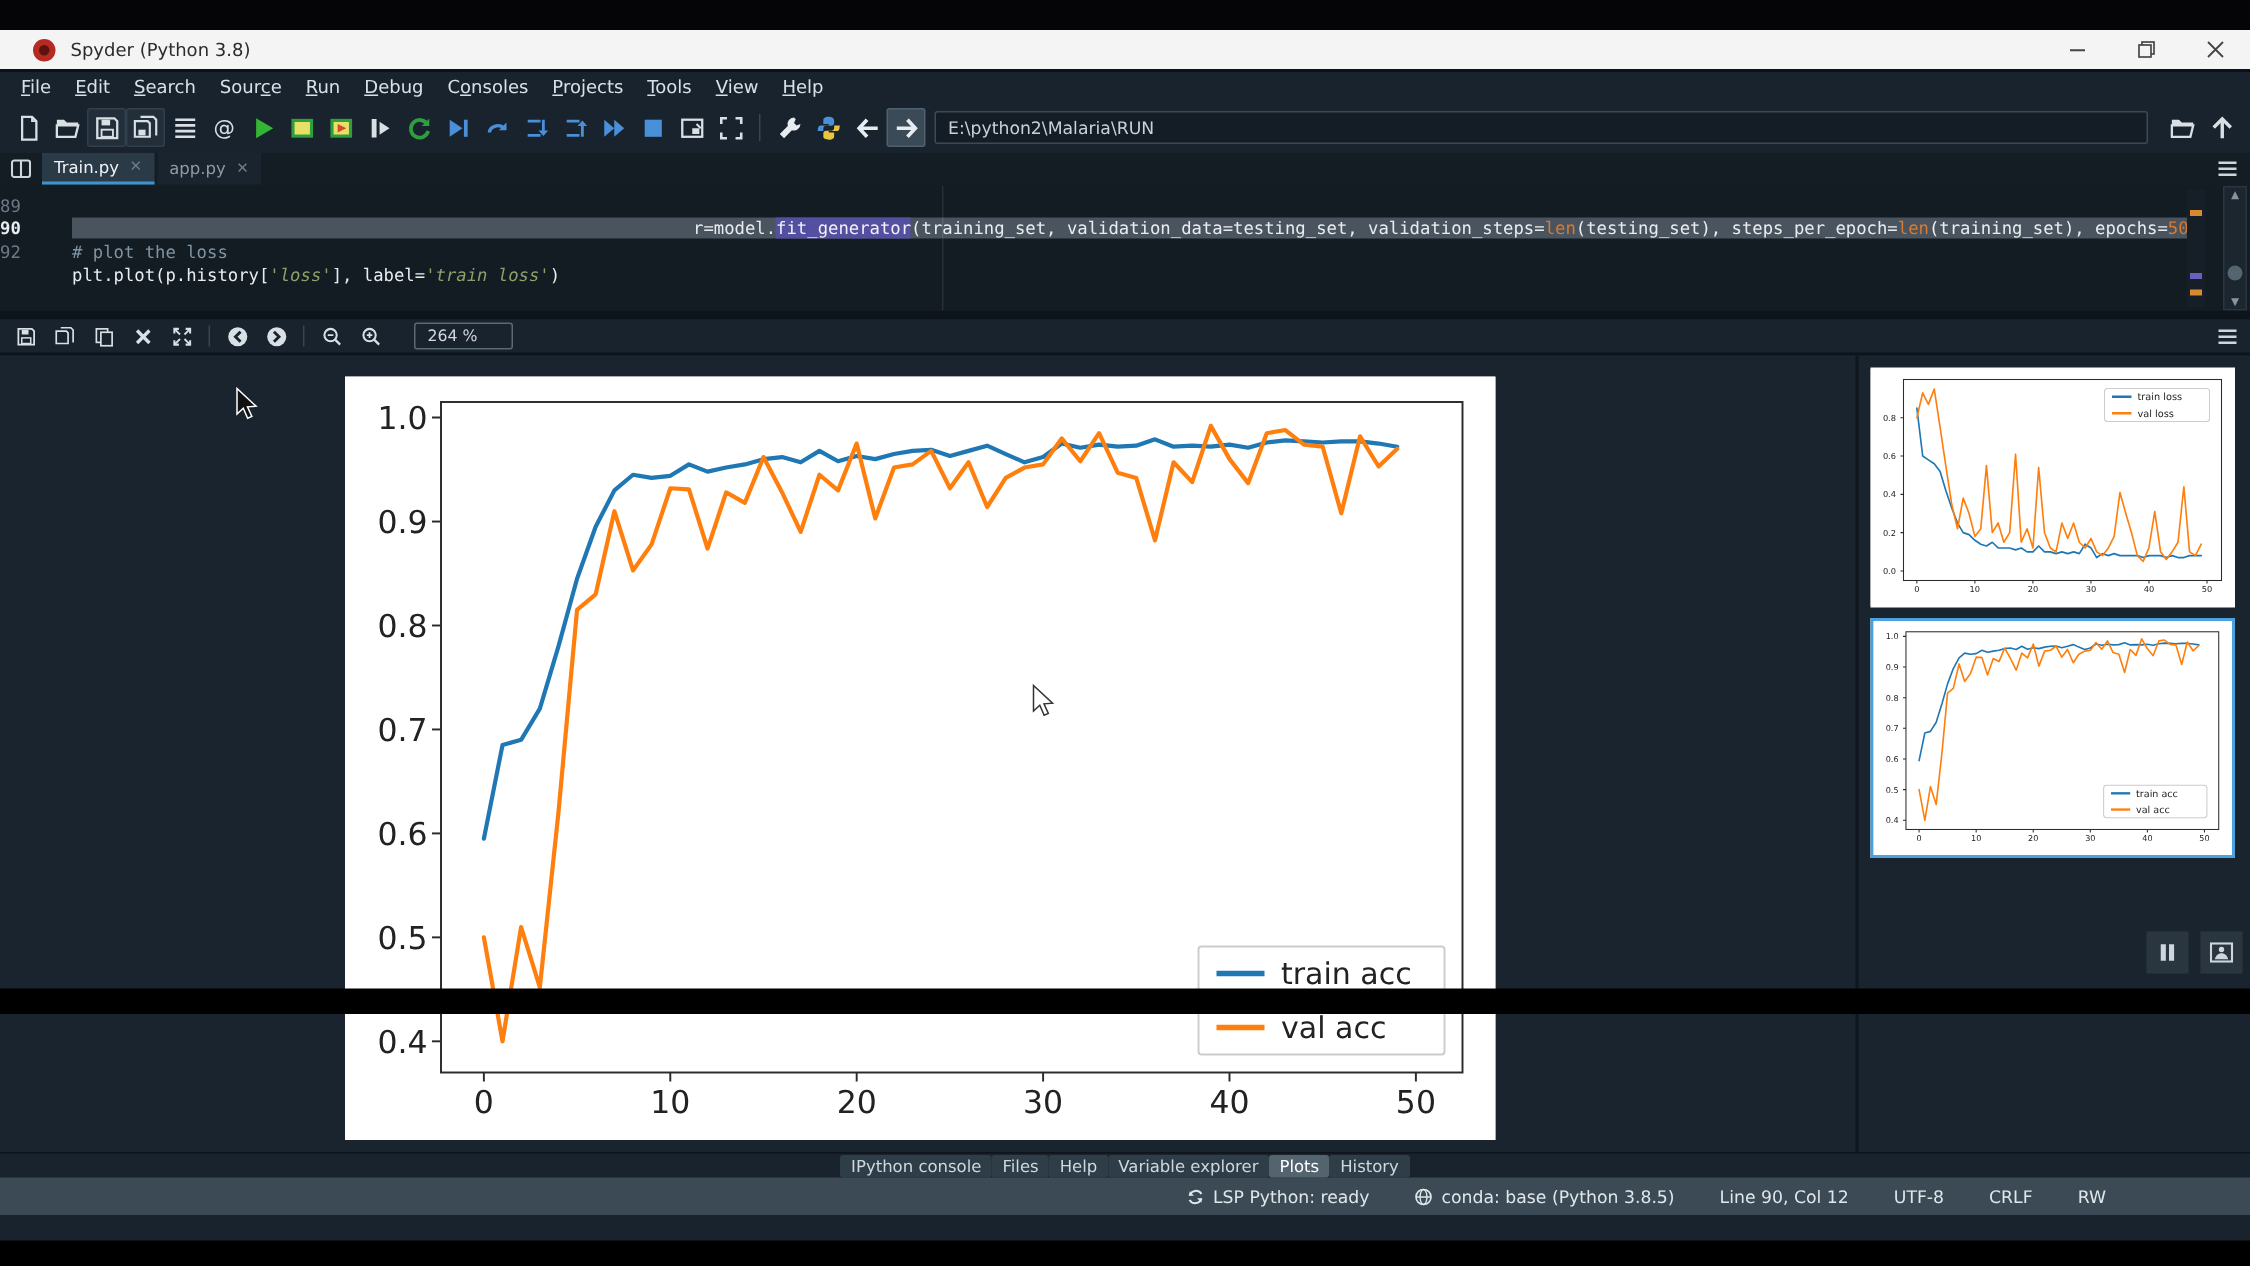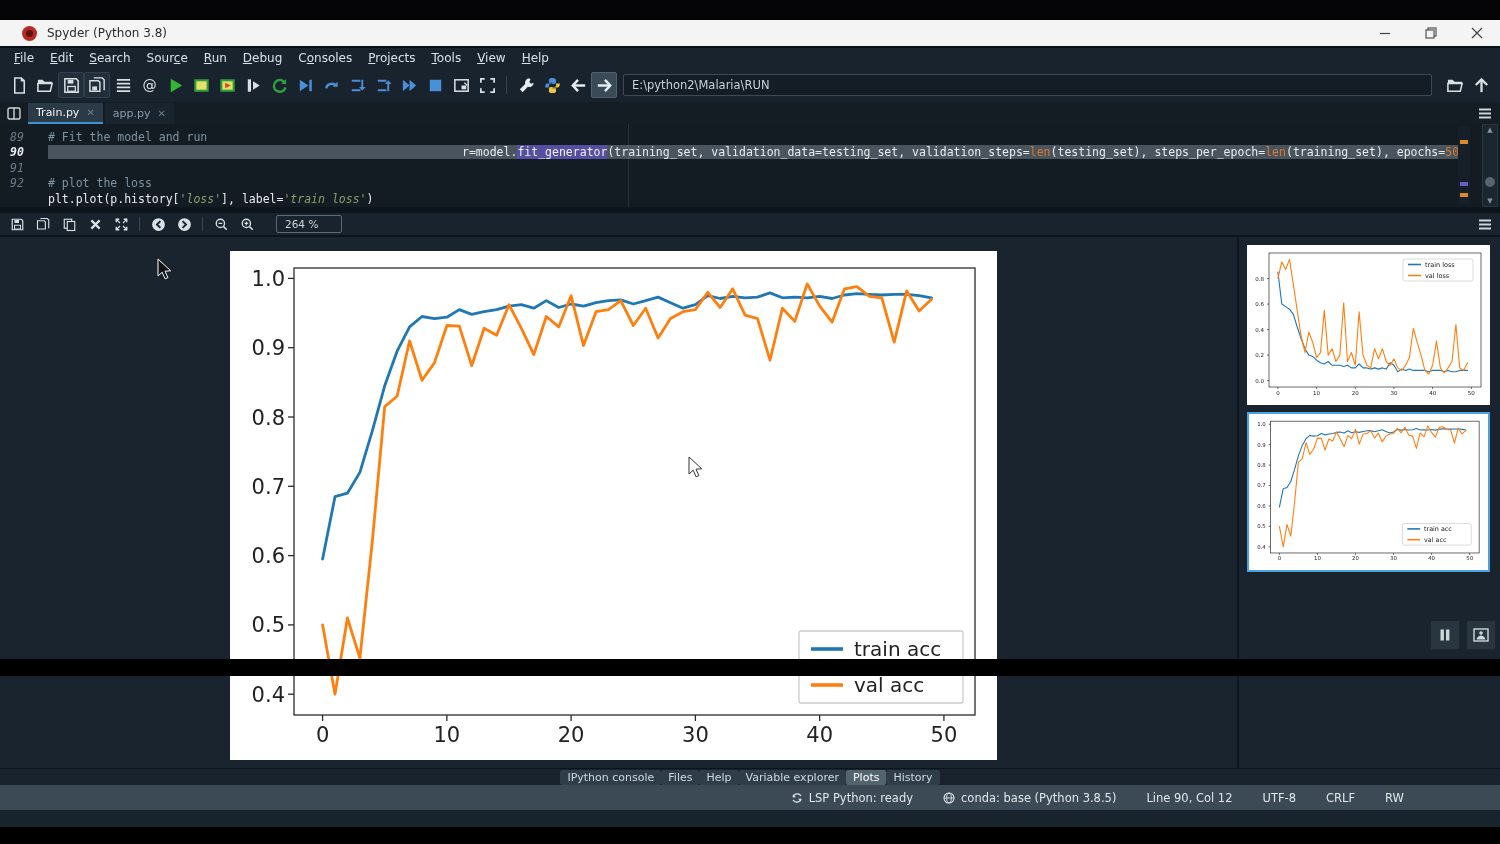--- a/index.html
+++ b/index.html
@@ -25,32 +25,32 @@
   .toolbar { height:34px; display:flex; align-items:center; padding:0 6px; background:#19232d; }
   .tb-btn { width:26px; height:26px; display:flex; align-items:center; justify-content:center; border-radius:2px; flex:none; }
   .tb-btn.boxed { background:#222e39; border:1px solid #31404c; }
   .tb-btn.pressed { background:#3a4a57; border:1px solid #50626f; }
   .tb-sep { width:1px; height:18px; background:#39464f; margin:0 6px; flex:none; }
   .path-field { flex:1; height:22px; margin:0 10px 0 6px; background:#141d26; border:1px solid #3c4a55; border-radius:2px; color:#c7d1d9; font-size:11.5px; display:flex; align-items:center; padding-left:8px; }
 
   .breadcrumb-bar { height:15px; background:#10181f; display:flex; align-items:center; padding-left:6px; }
   .breadcrumb-text { color:#97a4ae; font-size:10.5px; }
 
-  .tabbar { height:22px; background:#141c24; display:flex; align-items:center; }
+  .tabbar { height:22px; background:#141c24; display:flex; align-items:flex-start; }
   .tab-browse { width:24px; height:20px; display:flex; align-items:center; justify-content:center; margin:0 2px; }
   .ed-tab { height:21px; display:flex; align-items:center; padding:0 8px; font-size:11px; color:#8d9aa5; background:#1a242e; margin-right:2px; }
   .ed-tab.active { background:#2b3a47; color:#eef3f7; border-bottom:2px solid #3f93d2; }
   .tab-close { margin-left:7px; font-size:10px; color:#6f7d88; }
   .tab-menu { margin-left:auto; width:30px; display:flex; justify-content:center; align-items:center; height:21px; }
 
   
   .editor { position:relative; height:83px; background:#131b23; overflow:hidden; }
   .ed-row { position:relative; display:flex; height:15.5px; align-items:center; font-family:"DejaVu Sans Mono","Liberation Mono",monospace; font-size:11.5px; }
   .ed-rows { padding-top:5px; }
-  .gutter { width:48px; flex:none; text-align:center; color:#6d7a86; padding-right:14px;font-style:italic; }
+  .gutter { width:48px; flex:none; text-align:left; color:#6d7a86; padding-right:14px; }
   .ed-row.current .gutter { color:#e8edf1; font-weight:bold; }
   .code-line { flex:1; white-space:pre; color:#e8ecef; margin-right:34px; }
   .ed-row.current .code-line { background:#49545e;text-align:right; }
   .tok-comment { color:#7f93a0; }
   .tok-builtin { color:#d97a2e; }
   .tok-number { color:#d97a2e; }
   .tok-string { color:#8ba06a; font-style:italic; }
   .tok-occ { background:#544fa0; color:#f0f0f5; }
   .edge-line { position:absolute; left:628px; top:0; bottom:0; width:1px; background:rgba(255,255,255,0.09); }
   .scrollflags { position:absolute; right:30px; top:2px; bottom:2px; width:12px; background:#161f28; }
@@ -312,29 +312,24 @@
         <svg width="14" height="11" viewBox="0 0 14 11">
             <path d="M1 1.5h12M1 5.5h12M1 9.5h12" stroke="#cdd6dc" stroke-width="1.8"></path>
           </svg>
       </div>
     </div>
 
     <div class="editor">
       <div class="ed-rows" id="editor-rows">
           <div class="ed-row">
             <div class="gutter">89</div>
-            <div class="code-line"><span class="tok-comment"># Fit the model and run</span></div>
           </div>
           <div class="ed-row current">
             <div class="gutter">90</div>
             <div class="code-line"><span class="tok-code">r=model.</span><span class="tok-occ">fit_generator</span><span class="tok-code">(training_set, validation_data=testing_set, validation_steps=</span><span class="tok-builtin">len</span><span class="tok-code">(testing_set), steps_per_epoch=</span><span class="tok-builtin">len</span><span class="tok-code">(training_set), epochs=</span><span class="tok-number">50</span><span class="tok-code">)</span></div>
-          </div>
-          <div class="ed-row">
-            <div class="gutter">91</div>
-            <div class="code-line"></div>
           </div>
           <div class="ed-row">
             <div class="gutter">92</div>
             <div class="code-line"><span class="tok-comment"># plot the loss</span></div>
           </div>
           <div class="ed-row">
             <div class="gutter"></div>
             <div class="code-line"><span class="tok-code">plt.plot(p.history[</span><span class="tok-string">'loss'</span><span class="tok-code">], label=</span><span class="tok-string">'train loss'</span><span class="tok-code">)</span></div>
           </div>
         </div>

